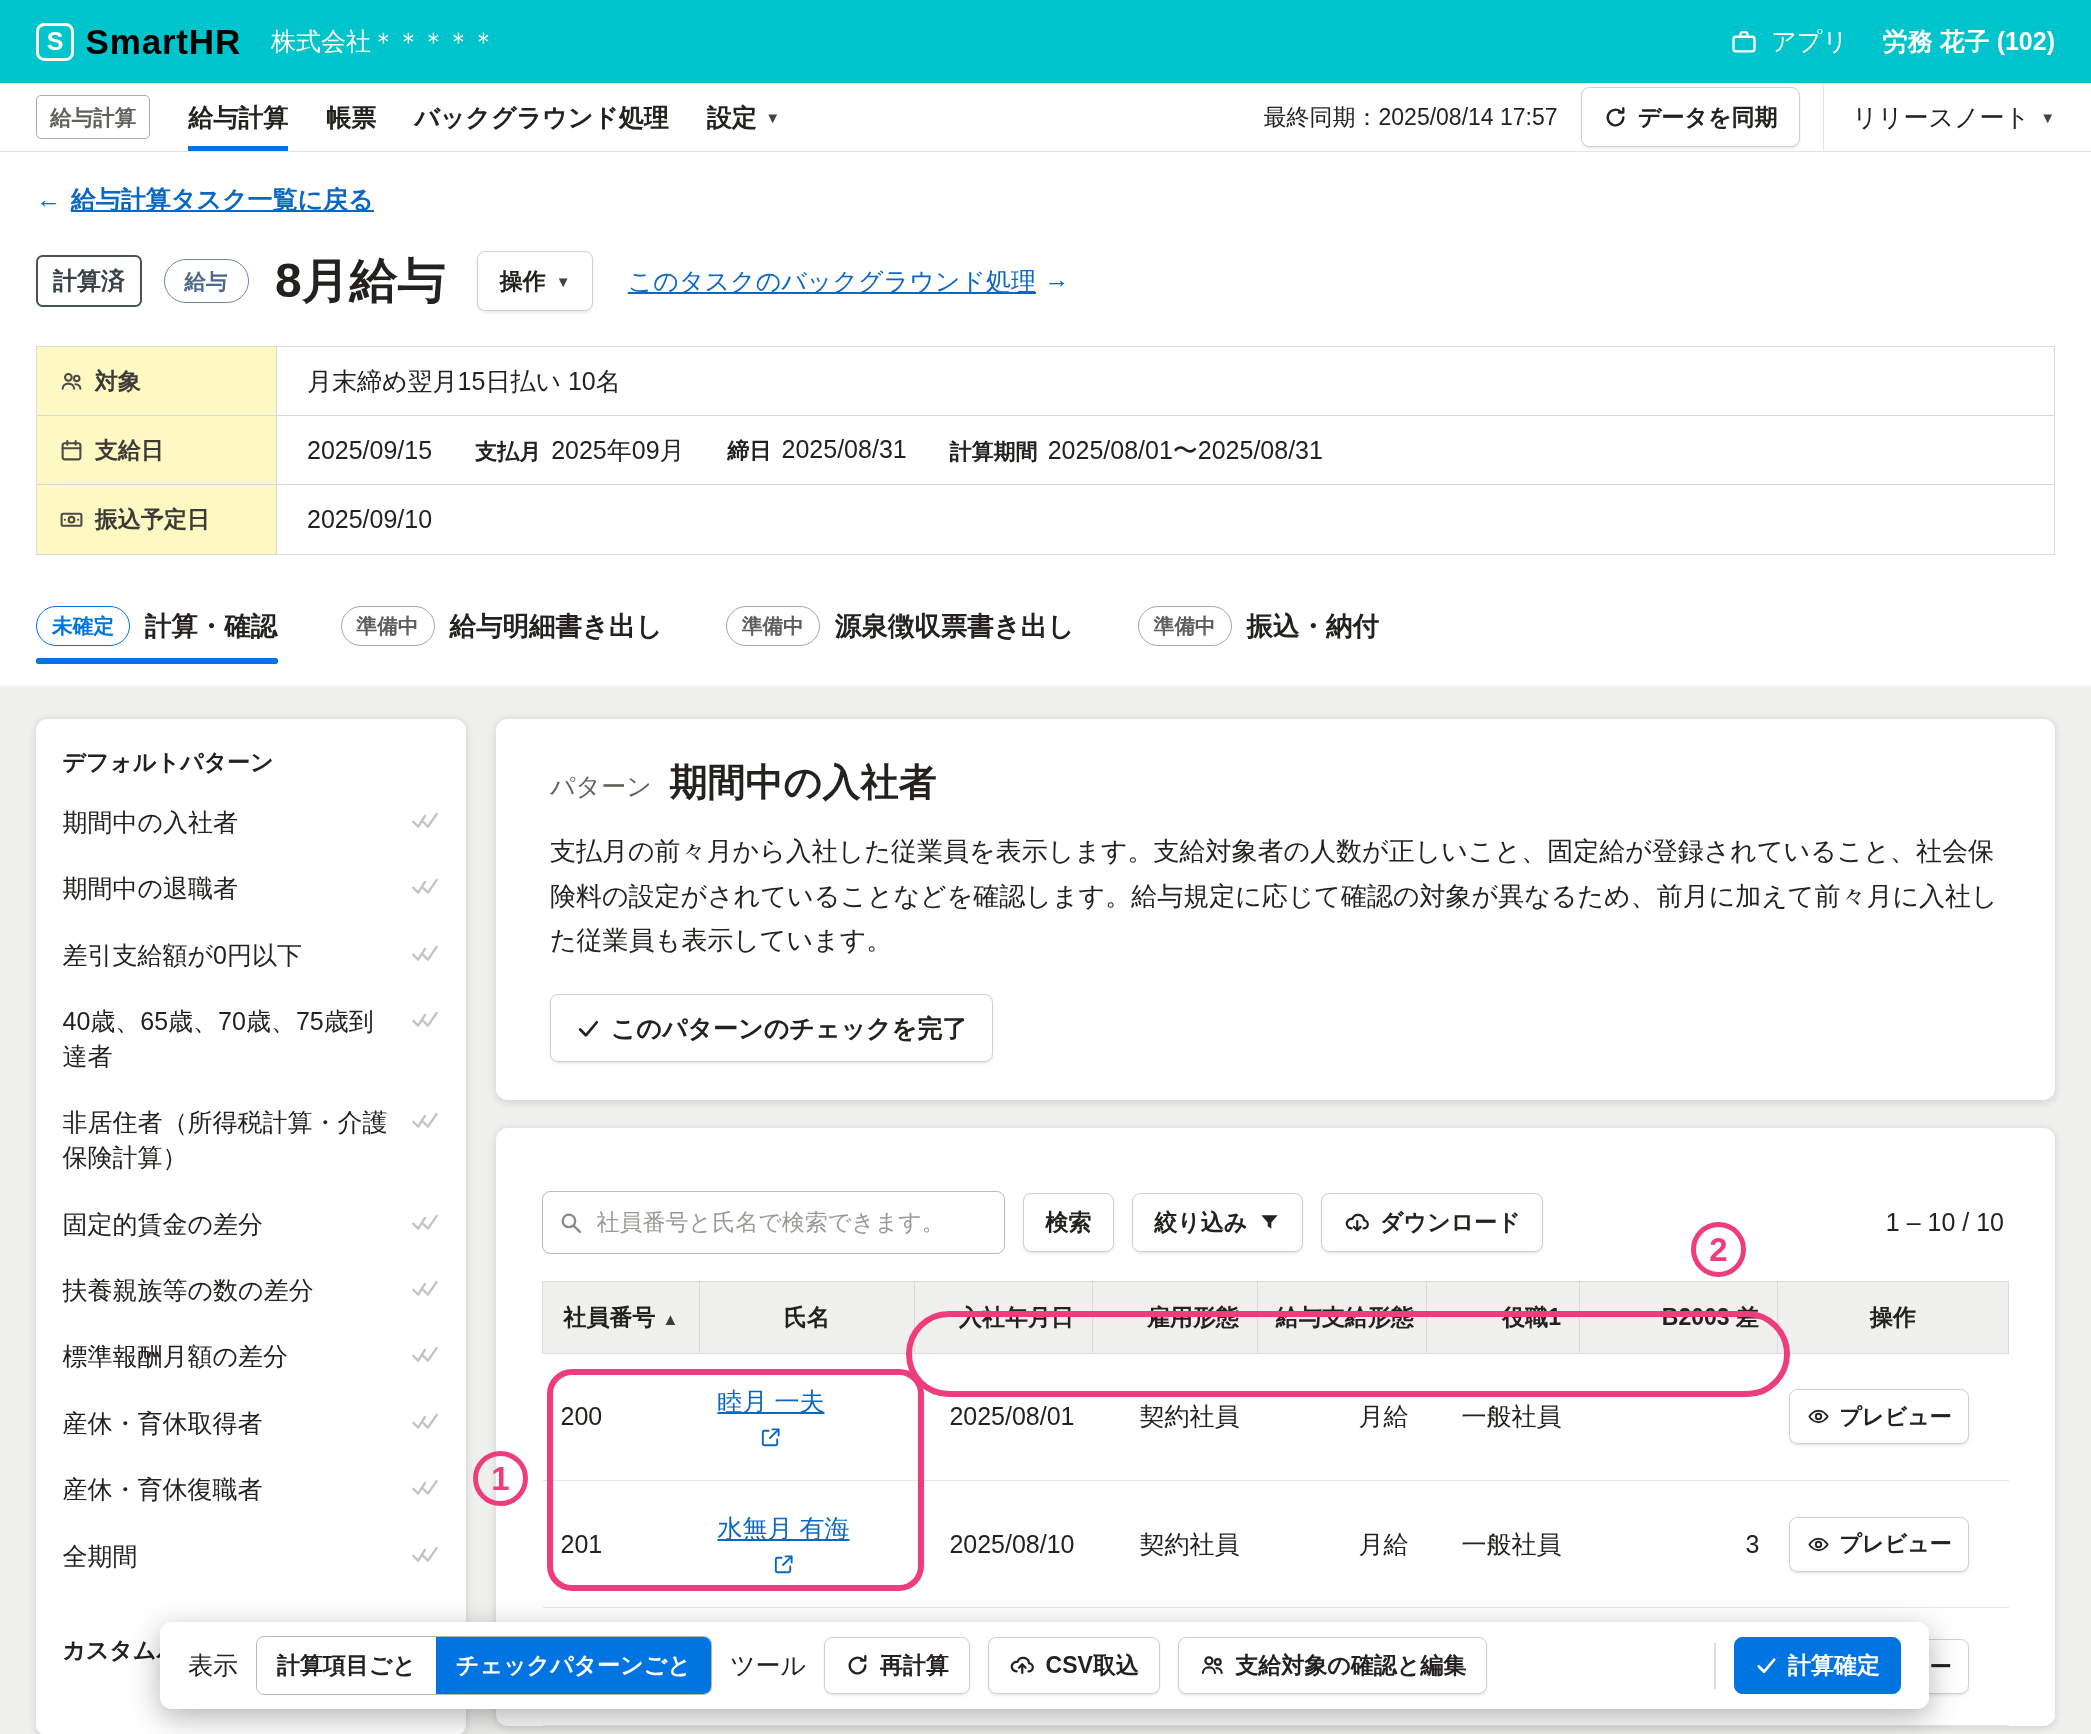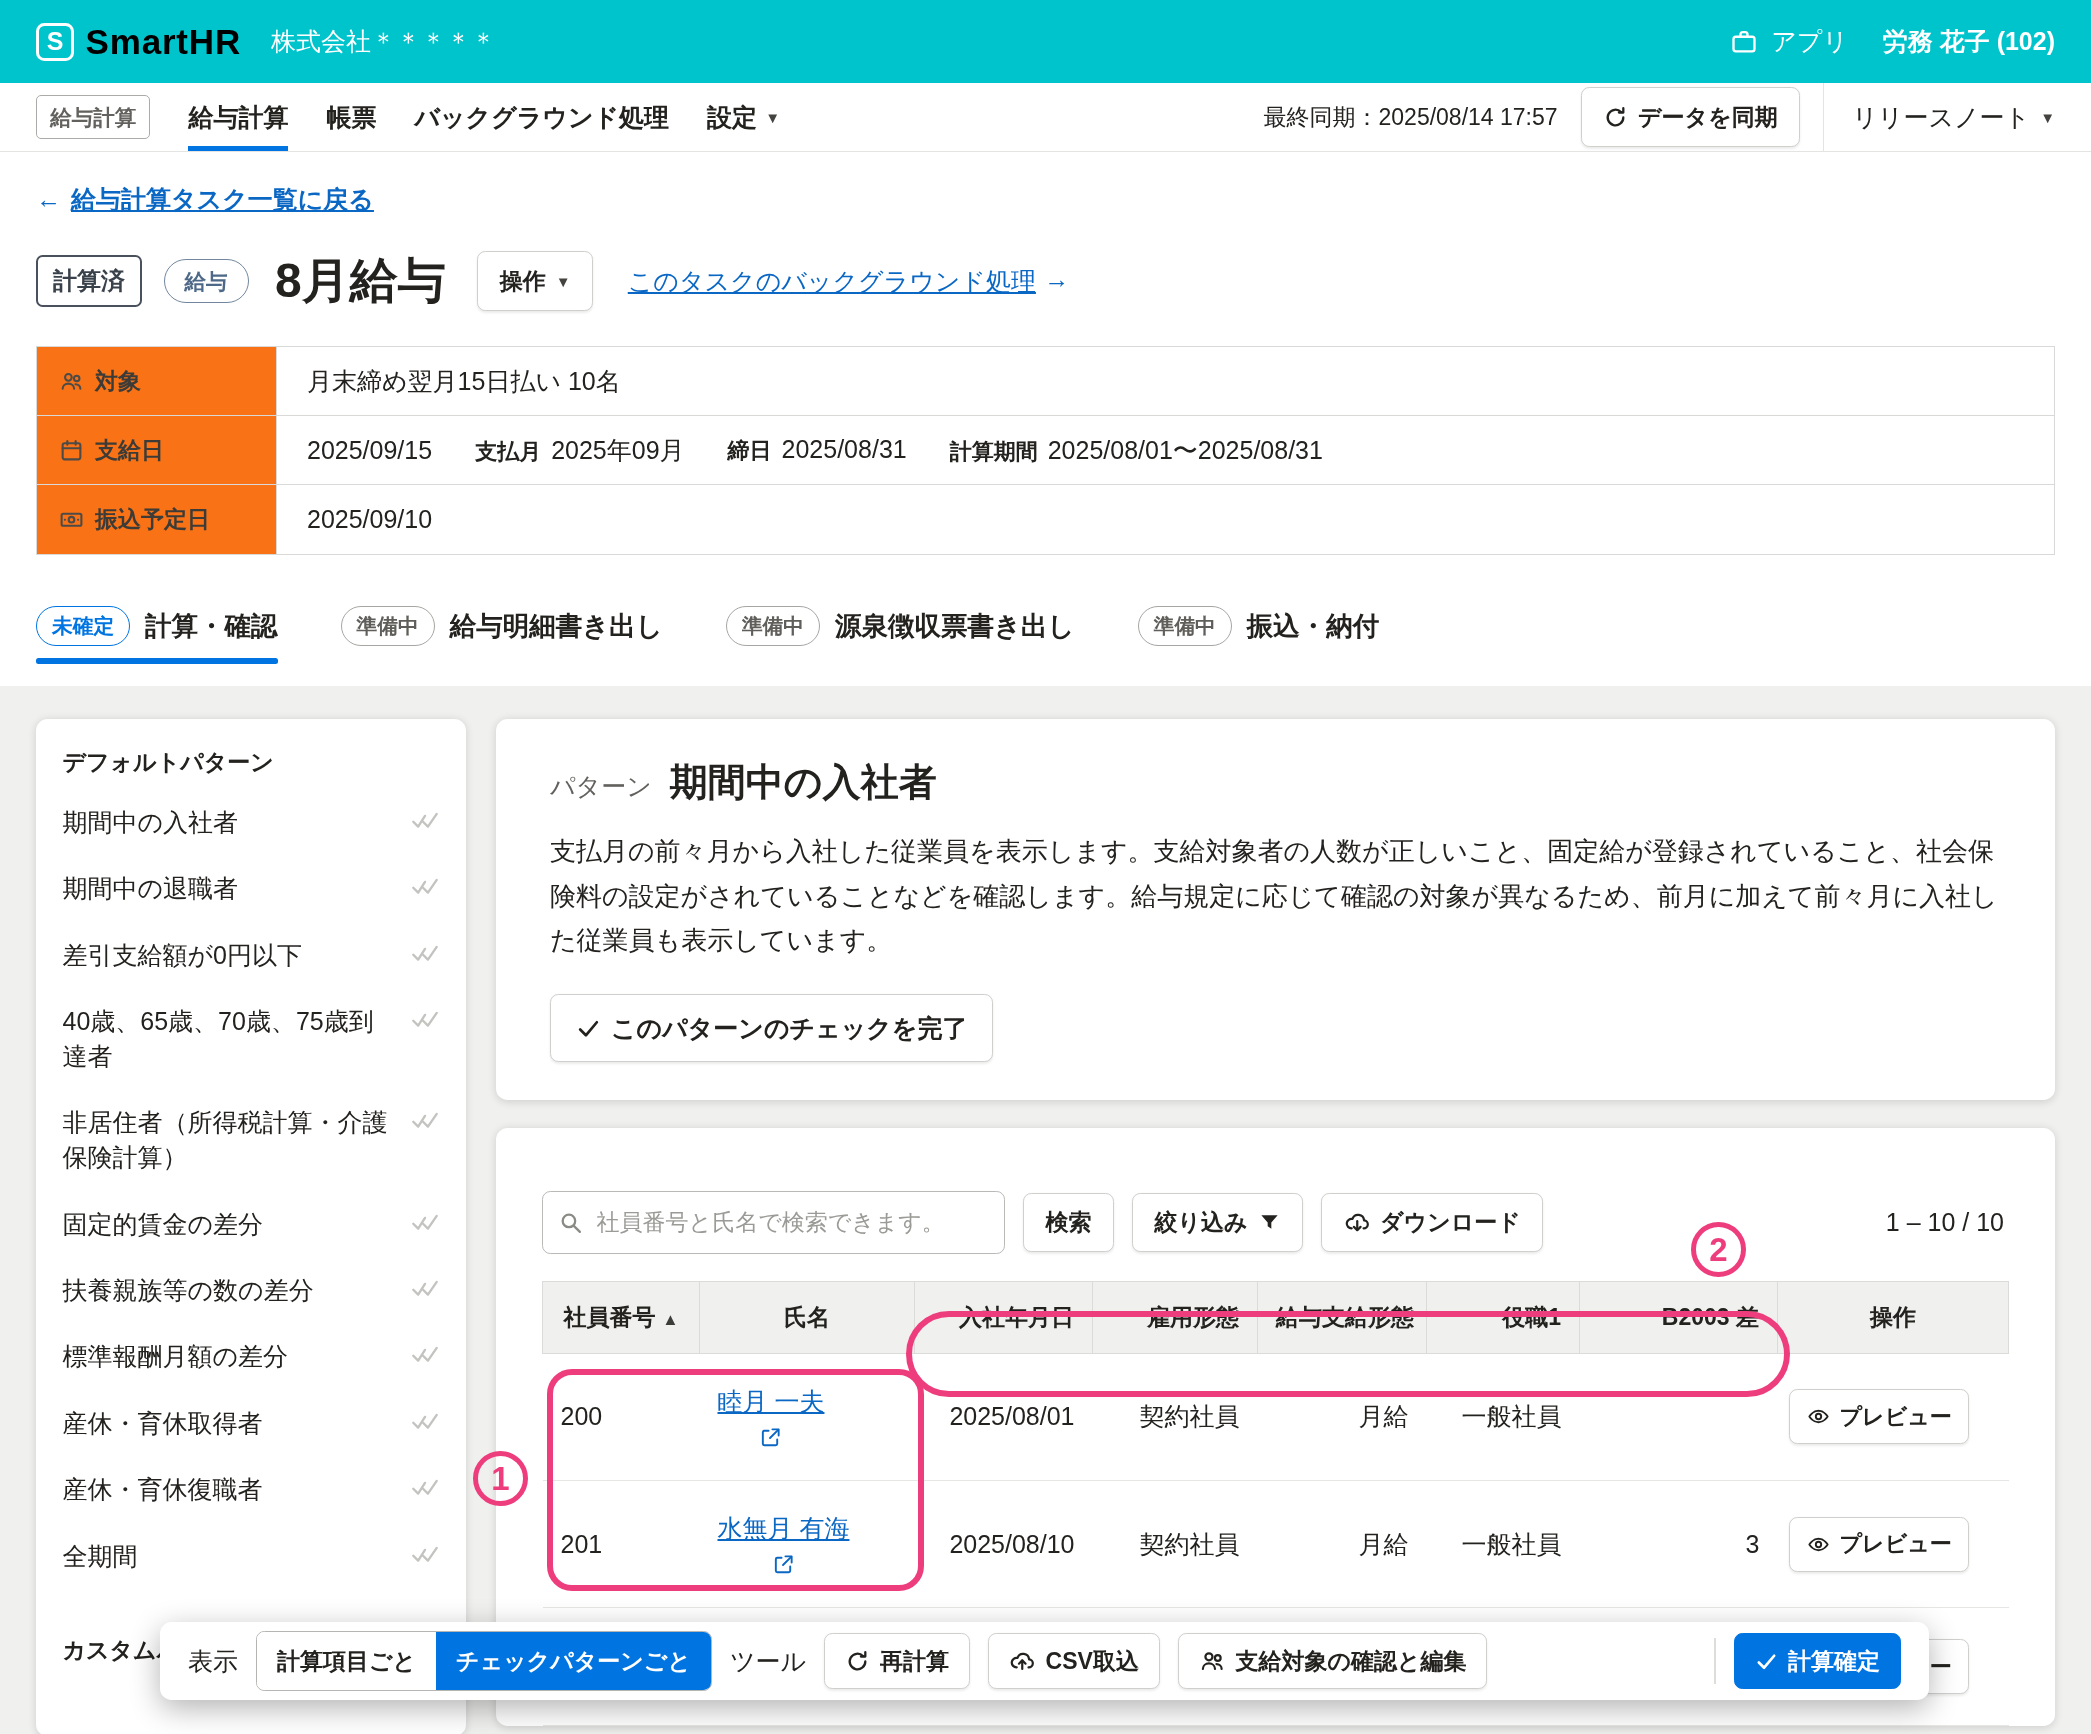--- a/index.html
+++ b/index.html
@@ -40,21 +40,21 @@
   .status-badge { border:2.5px solid #49525c; color:#39414a; font-size:24px; font-weight:bold; padding:8.3px 15px; border-radius:6.6px; }
   .category-badge { border:1.7px solid #72879e; color:#4e6988; font-size:21.5px; font-weight:bold; padding:6.6px 20px; border-radius:826px; }
   .page-title { font-size:48px; font-weight:bold; margin:0 10px 0 5px; }
   .bg-link { color:#0b67c4; font-size:25px; margin-left:13.2px; display:inline-flex; gap:8.3px; cursor:pointer; }
   .bg-link .lbl { text-decoration:underline; }
 
   
   .summary { margin-top:33px; border:1.7px solid #d9d9d7; }
   .summary-row { display:flex; border-bottom:1.7px solid #d9d9d7; min-height:69px; }
   .summary-row:last-child { border-bottom:none; }
-  .summary-label { width:240px; flex:none; background:#f97316; border-right:1.7px solid #d9d9d7; display:flex; align-items:center; gap:11.6px; padding-left:21.5px; font-size:23px; font-weight:bold; color:#3c3b37; }
+  .summary-label { width:240px; flex:none; background:#fef9c3; border-right:1.7px solid #d9d9d7; display:flex; align-items:center; gap:11.6px; padding-left:21.5px; font-size:23px; font-weight:bold; color:#3c3b37; }
   .summary-value { flex:1; display:flex; align-items:center; gap:43px; padding-left:30px; font-size:25px; }
   .pair { display:flex; gap:10px; align-items:baseline; }
   .pair .k { font-size:22px; font-weight:bold; }
 
   
   .steps { margin-top:51px; padding:0 36px; display:flex; gap:63px; }
   .step { display:flex; align-items:center; gap:15px; padding-bottom:18px; position:relative; cursor:pointer; }
   .step.active::after { content:""; position:absolute; left:0; right:0; bottom:0; height:5.8px; background:#0075e2; border-radius:2.5px; }
   .step-badge { font-size:20.7px; font-weight:bold; padding:5px 15px; border-radius:826px; border:1.7px solid; background:#fff; }
   .badge-blue { color:#0075e2; border-color:#0075e2; }
@@ -92,21 +92,21 @@
   table.emp th { background:#f0f0ee; border:0.8px solid #dbdbd9; font-size:23px; font-weight:bold; padding:20px 18px; text-align:center; overflow:hidden; white-space:nowrap; }
   table.emp th.num, table.emp td.num { text-align:right; }
   table.emp td { font-size:25px; padding:31px 18px; border-bottom:1.7px solid #e6e6e4; overflow:hidden; white-space:nowrap; background:#fff; }
   .sort-asc { font-size:16.5px; color:#3c3c39; margin-left:6.6px; }
   .name-link { color:#0b67c4; display:inline-flex; align-items:center; gap:8.3px; cursor:pointer;flex-direction:column; }
   .name-link .lbl { text-decoration:underline; }
   .cell-action { box-shadow:-15px 0 16.5px -11.6px rgba(0,0,0,.28); padding-left:11.6px !important; padding-right:11.6px !important; }
   .preview-btn { font-size:22px; padding:11.6px 16.5px; }
 
   
-  .toolbar { position:absolute; left:160px; top:1622px; width:1769px; height:78px; background:#fff; border-radius:11.6px; box-shadow:0 8.3px 30px rgba(0,0,0,.30); display:flex; align-items:center; gap:18px; padding:0 28px; z-index:40; }
+  .toolbar { position:absolute; left:160px; top:1622px; width:1769px; height:87px; background:#fff; border-radius:11.6px; box-shadow:0 8.3px 30px rgba(0,0,0,.30); display:flex; align-items:center; gap:18px; padding:0 28px; z-index:40; }
   .toolbar-label { font-size:25px; }
   .tools-label { }
   .segmented { display:flex; border:1.7px solid #b5b5b2; border-radius:8.3px; overflow:hidden; }
   .seg { font-size:23px; font-weight:bold; padding:13.2px 20px; background:#fff; cursor:pointer; white-space:nowrap; }
   .seg.active { background:#0075e2; color:#fff; }
   .v-divider { width:1.7px; height:46px; background:#ddddda; }
   .spacer { flex:1; }
   .toolbar .btn { padding:11.6px 20px; }
 
   

